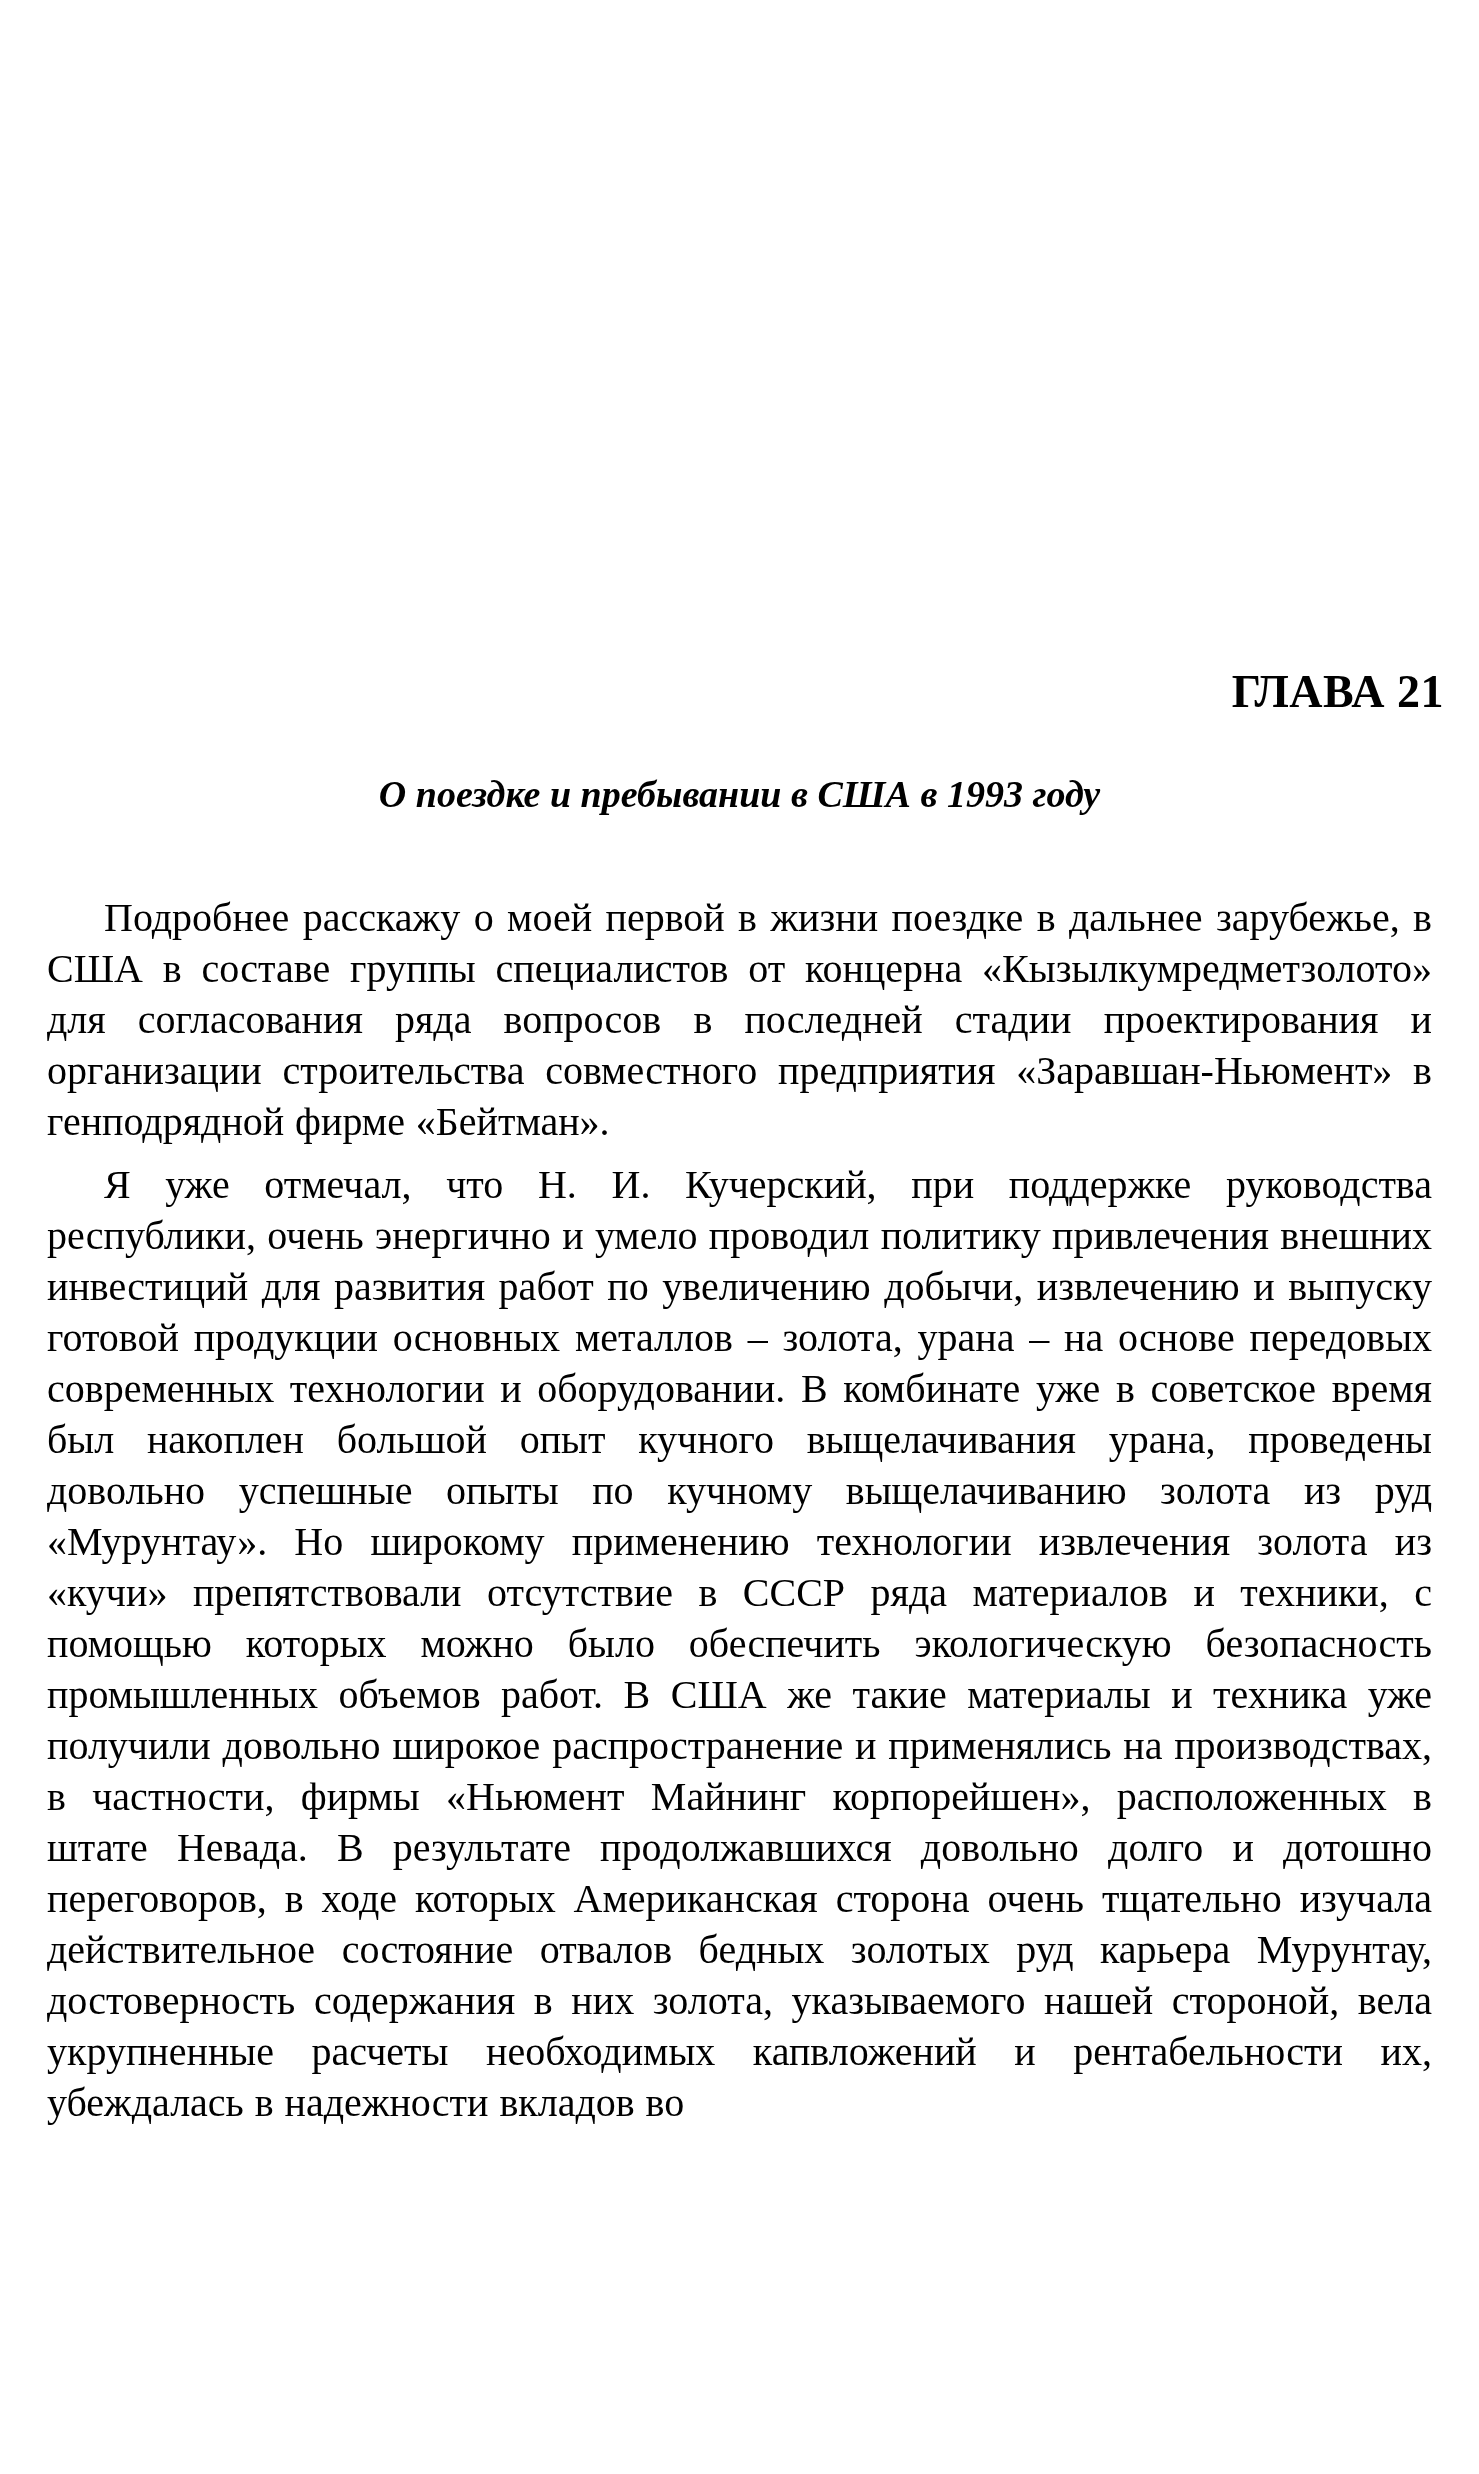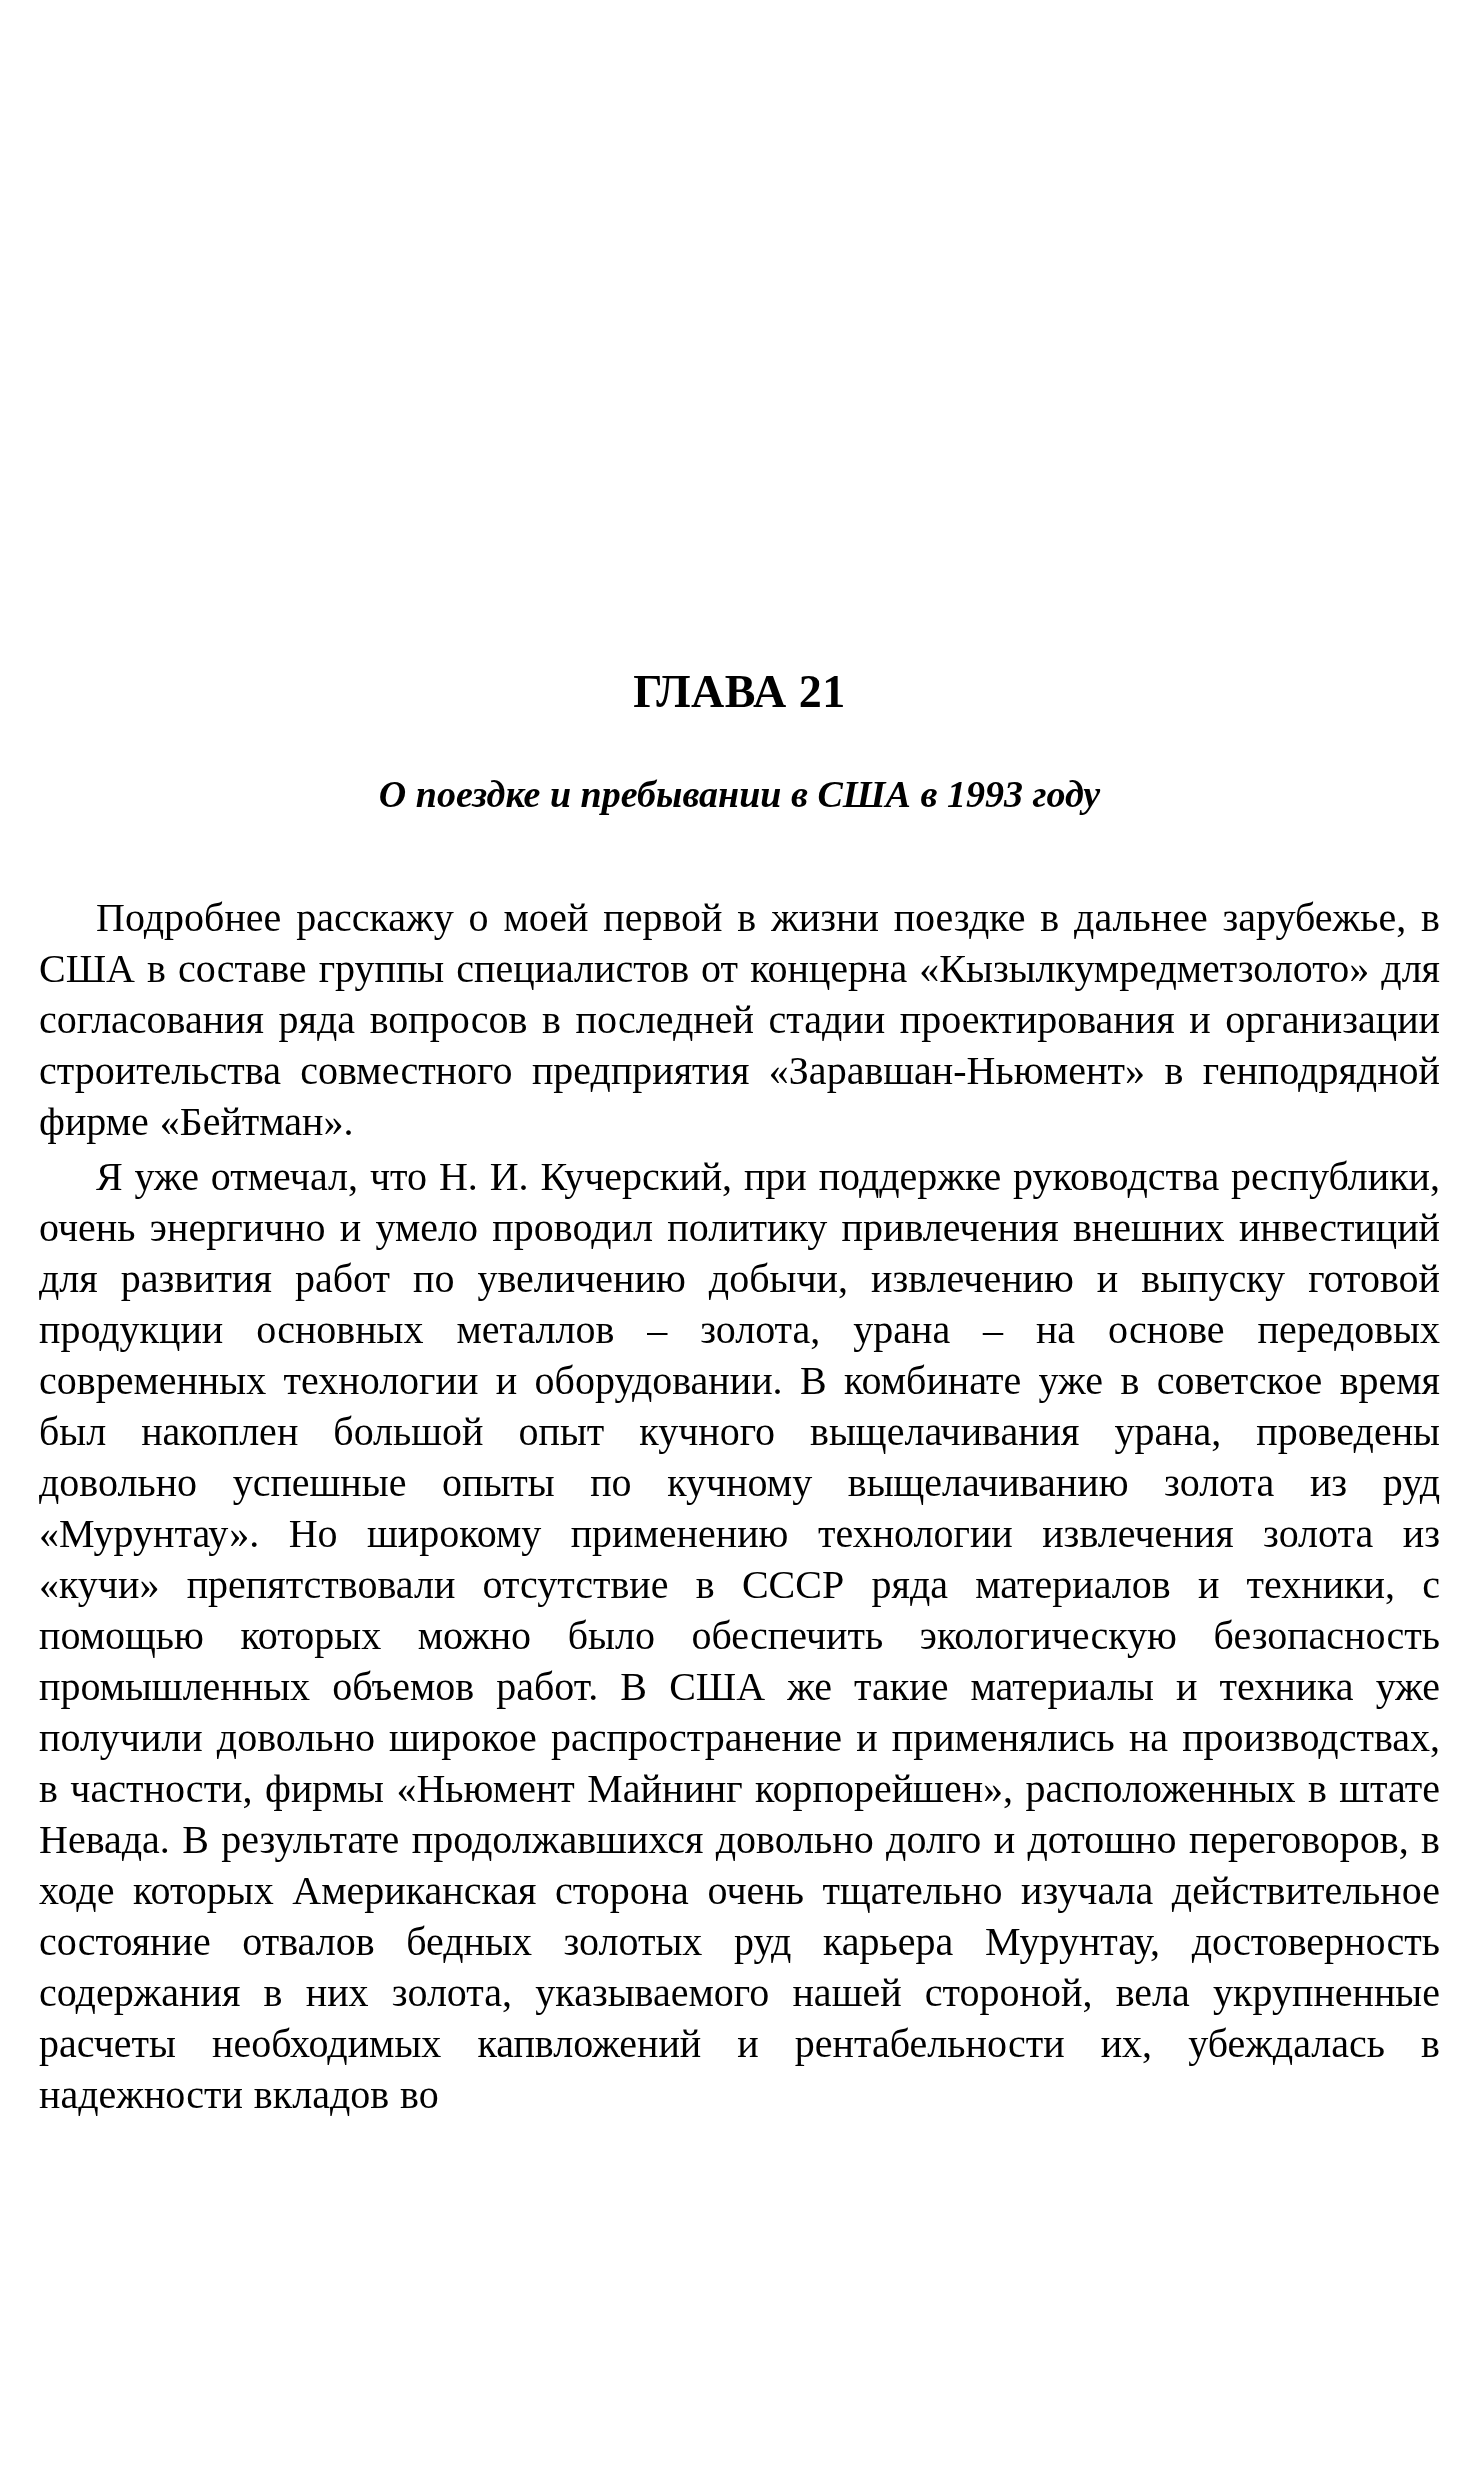--- a/index.html
+++ b/index.html
@@ -12,21 +12,21 @@
     width: 1479px;
     height: 2475px;
     background: #ffffff;
     color: #000000;
     font-family: "Liberation Serif", "DejaVu Serif", serif;
     box-sizing: border-box;
     padding: 667px 35px 18.5px 35px;
     overflow: hidden;
   }
   .chapter-title {
-    text-align: center;
+    text-align: right;
     font-weight: bold;
     font-size: 46px;
     line-height: 1.1;
     letter-spacing: 0.5px;
     margin: 0;
   }
   .chapter-subtitle {
     text-align: center;
     font-style: italic;
     font-size: 38px;
@@ -34,21 +34,21 @@
     margin: 55px 0 0 0;
   }
   .body-text {
     margin-top: 76px;
     font-size: 40px;
     line-height: 51px;
     text-align: justify;
     word-spacing: 0.9px;
   }
   .body-text p {
-    margin: 4px;
+    margin: 12px;
     padding: 0;
     text-indent: 57px;
   }
 </style>
 </head>
 <body>
 
 <div class="page">
   <h1 class="chapter-title">ГЛАВА 21</h1>
   <h2 class="chapter-subtitle">О поездке и пребывании в США в 1993 году</h2>

